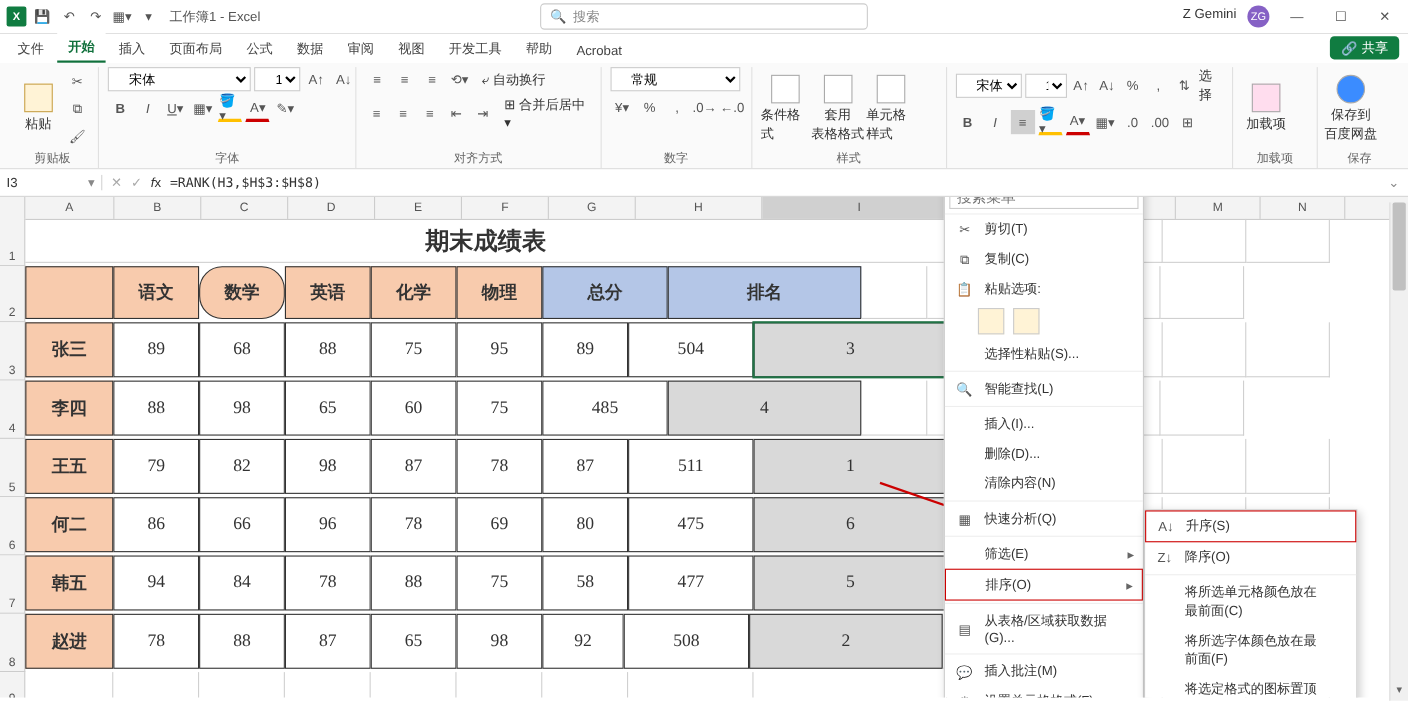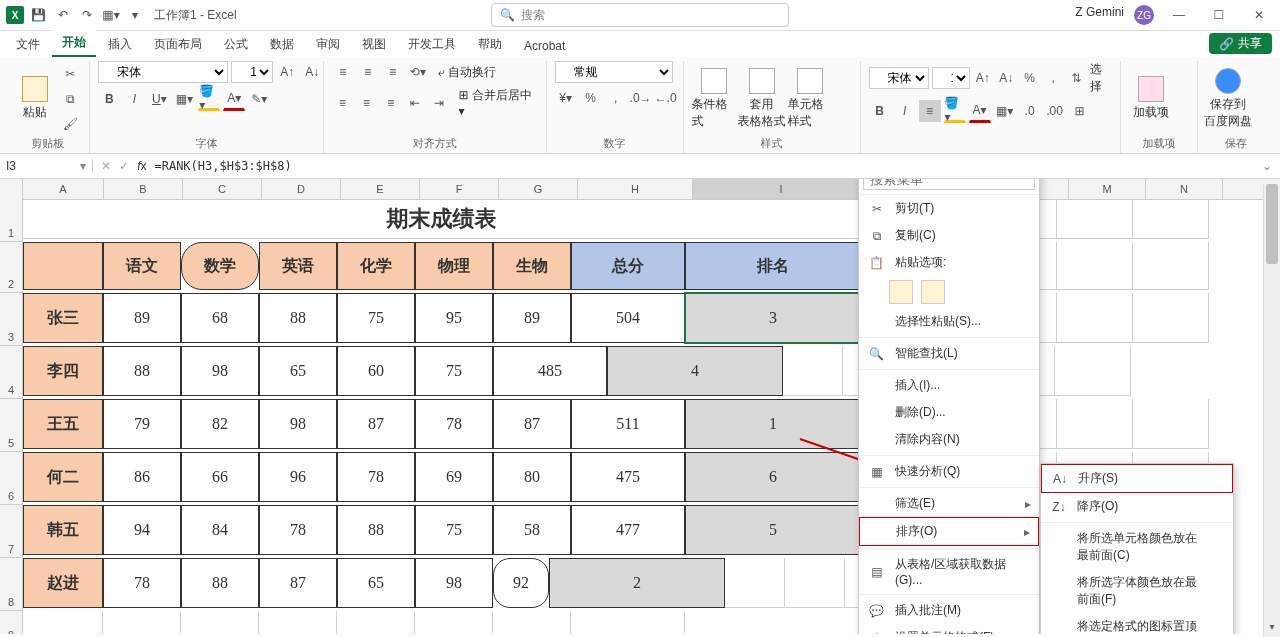--- a/index.html
+++ b/index.html
@@ -301,21 +301,20 @@
         <div class="cell " style="width: 76px; height: 40px;"></div>
       </div>
       <div class="gridrow">
         <div class="row-hdr" style="height: 48px;">2</div>
         <div class="cell hdr-orange" style="width: 80px; height: 48px;"></div>
         <div class="cell hdr-orange" style="width: 78px; height: 48px;">语文</div>
         <div class="cell hdr-orange" style="width: 78px; height: 48px; border-radius: 21px;">数学</div>
         <div class="cell hdr-orange" style="width: 78px; height: 48px;">英语</div>
         <div class="cell hdr-orange" style="width: 78px; height: 48px;">化学</div>
         <div class="cell hdr-orange" style="width: 78px; height: 48px;">物理</div>
-        <div class="cell hdr-orange" style="width: 78px; height: 48px;">生物</div>
         <div class="cell hdr-blue" style="width: 114px; height: 48px;">总分</div>
         <div class="cell hdr-blue" style="width: 176px; height: 48px;">排名</div>
         <div class="cell " style="width: 60px; height: 48px;"></div>
         <div class="cell " style="width: 60px; height: 48px;"></div>
         <div class="cell " style="width: 76px; height: 48px;"></div>
         <div class="cell " style="width: 76px; height: 48px;"></div>
         <div class="cell " style="width: 76px; height: 48px;"></div>
       </div>
       <div class="gridrow">
         <div class="row-hdr" style="height: 50px;">3</div>
@@ -402,21 +401,22 @@
         <div class="cell " style="width: 76px; height: 50px;"></div>
       </div>
       <div class="gridrow">
         <div class="row-hdr" style="height: 50px;">8</div>
         <div class="cell name-cell" style="width: 80px; height: 50px;">赵进</div>
         <div class="cell data-cell" style="width: 78px; height: 50px;">78</div>
         <div class="cell data-cell" style="width: 78px; height: 50px;">88</div>
         <div class="cell data-cell" style="width: 78px; height: 50px;">87</div>
         <div class="cell data-cell" style="width: 78px; height: 50px;">65</div>
         <div class="cell data-cell" style="width: 78px; height: 50px;">98</div>
-        <div class="cell data-cell" style="width: 56px; height: 50px; border-radius: 17px;">92</div>
+        <div class="cell data-cell" style="width: 74px; height: 50px;">92</div>
+        <div class="cell data-cell" style="width: 114px; height: 50px;">508</div>
         <div class="cell rank-cell" style="width: 176px; height: 50px;">2</div>
         <div class="cell " style="width: 60px; height: 50px;"></div>
         <div class="cell " style="width: 60px; height: 50px;"></div>
         <div class="cell " style="width: 76px; height: 50px;"></div>
         <div class="cell " style="width: 76px; height: 50px;"></div>
         <div class="cell " style="width: 76px; height: 50px;"></div>
       </div>
       <div class="gridrow">
         <div class="row-hdr" style="height: 30px;">9</div>
         <div class="cell " style="width: 80px; height: 30px;"></div>

